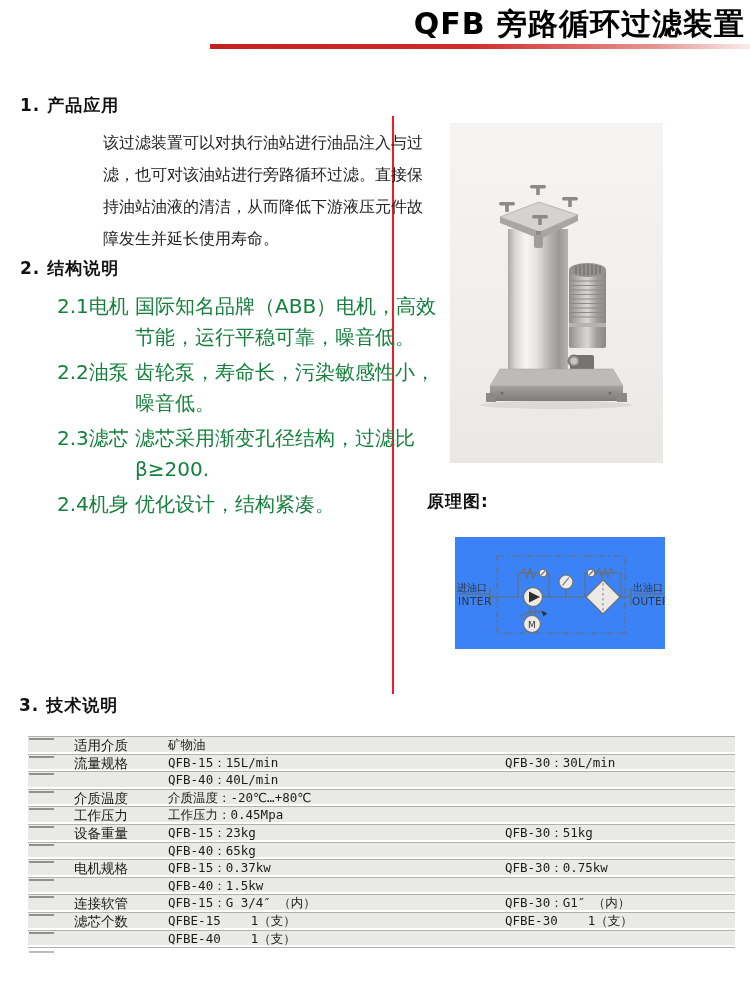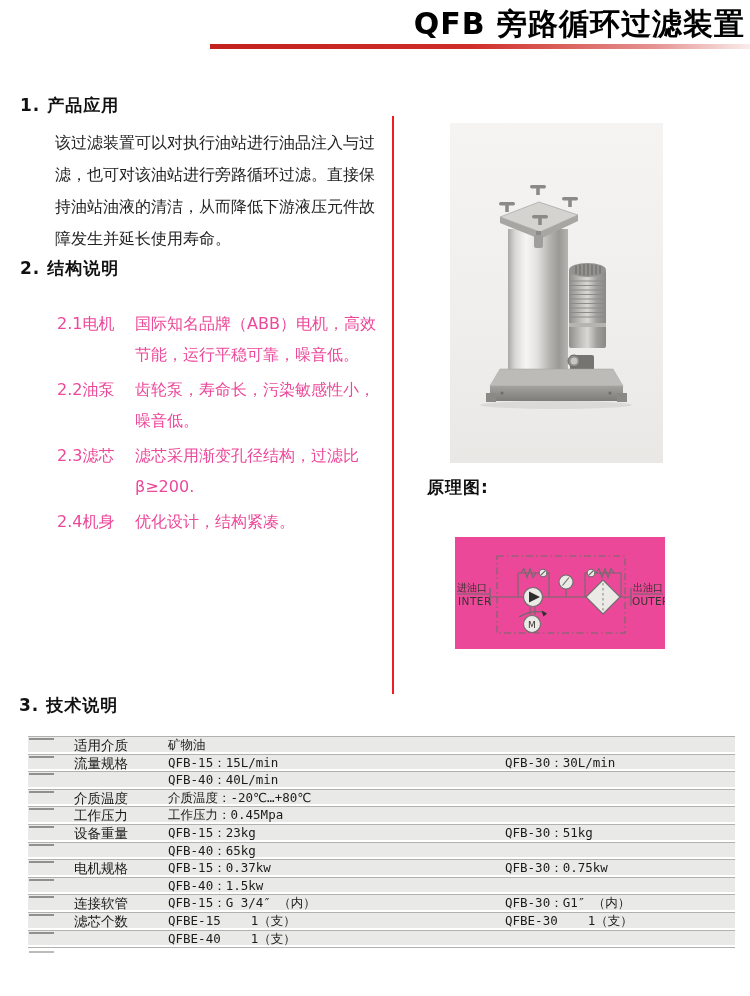--- a/index.html
+++ b/index.html
@@ -25,51 +25,51 @@
     background:linear-gradient(90deg,#c3211d 0%,#cf2d28 48%,#e59290 82%,#f9eceb 100%);
   }
 
   
   .sec-h {
     position:absolute; margin:0; font-size:17px; font-weight:700;
     letter-spacing:1px; color:#111; white-space:nowrap;
   }
   .h-app   { left:20px;  top:94px;  }
   .h-struct{ left:20px;  top:257px; }
-  .h-schem { left:427px; top:476px; }
+  .h-schem { left:427px; top:490px; }
   .h-tech  { left:19px;  top:694px; }
 
   
   .s1-body {
     position:absolute; left:55px; top:127px; width:345px;
     font-size:16px; line-height:32px; color:#222;
   }
-  .s1-line { white-space:nowrap; }
-
-  
-  .s2-list { position:absolute; left:57px; top:308px; width:335px; font-size:16px; color:#ec4899; }
+  .s1-line { white-space:nowrap;margin-left:48px; }
+
+  
+  .s2-list { position:absolute; left:57px; top:291px; width:335px; font-size:20px; color:#15803d; }
   .s2-item { display:flex; margin-bottom:4px; line-height:31px; }
   .s2-label{ width:78px; flex:none; white-space:nowrap; }
   .s2-desc { flex:1; }
   .s2-line { white-space:nowrap; }
 
   
   .v-divider {
     position:absolute; left:392px; top:116px; width:2px; height:578px;
     background:#ee1c23;
   }
 
   
   .photo { position:absolute; left:450px; top:123px; width:213px; height:340px; margin:0; }
   .photo svg { display:block; }
 
   
   .schem-box {
     position:absolute; left:455px; top:537px; width:210px; height:112px;
-    background:#ec4899;
+    background:#3b82f6;
   }
   .schem-box svg { display:block; }
 
   
   .spec-table { position:absolute; left:28px; top:736px; width:707px; font-size:13px; }
   .spec-row {
     position:relative; height:15.6px; line-height:16px;
     background:#e9e9e7; border-top:1px solid #b1b1af; margin-top:2px;
   }
   .spec-row:first-child { margin-top:0; }

